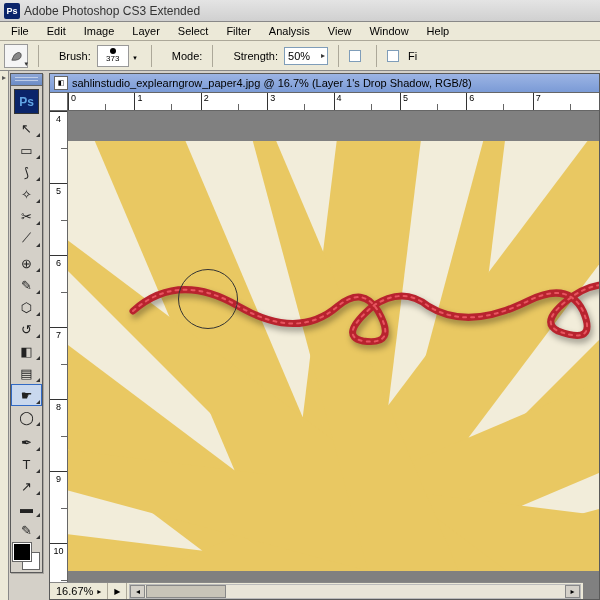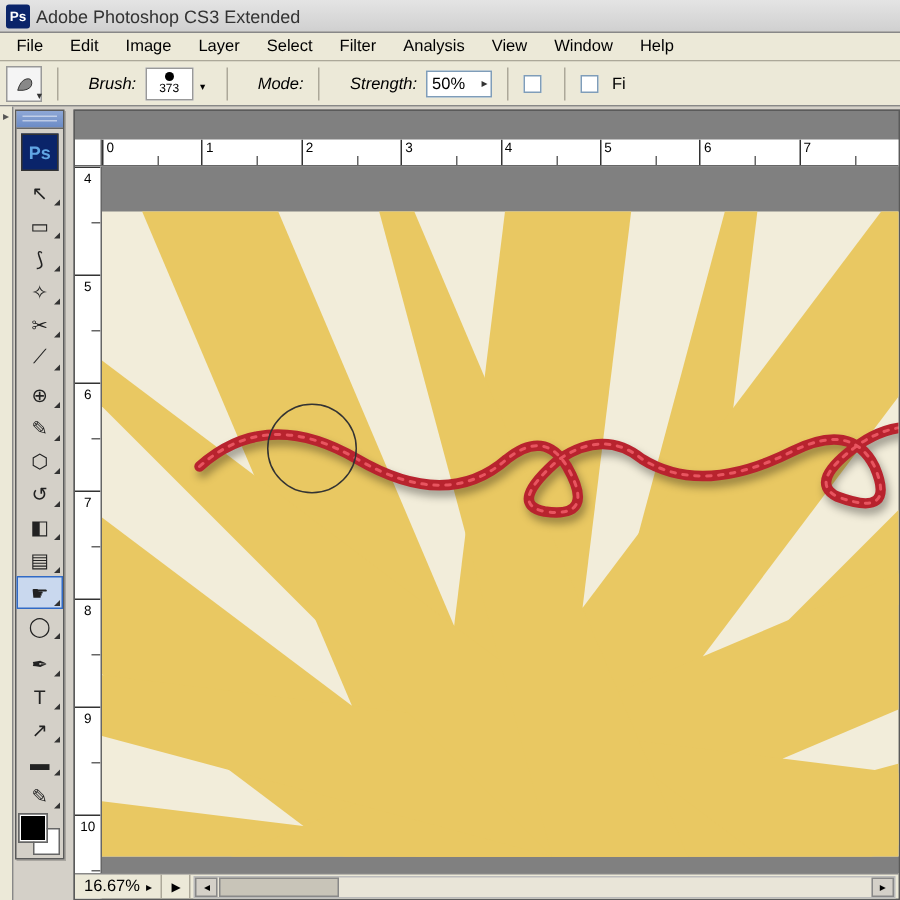--- a/index.html
+++ b/index.html
@@ -15,21 +15,21 @@
 .menu-item { padding:2px 9px; cursor:default; }
 
 
 .options-bar { height:30px; background:#ECE9D8; display:flex; align-items:center; padding:2px 4px; border-bottom:1px solid #888; gap:6px; }
 .tool-icon { width:24px; height:24px; border:1px solid #999; background:#F5F5F5; display:flex; align-items:center; justify-content:center; position:relative; }
 .tool-icon::after { content:"▾"; position:absolute; right:-1px; bottom:-1px; font-size:7px; color:#333; }
 .brush-sample { width:32px; height:22px; border:1px solid #999; background:#fff; display:flex; flex-direction:column; align-items:center; justify-content:center; position:relative; }
 .brush-dot { width:6px; height:6px; background:#000; border-radius:50%; }
 .brush-num { font-size:8px; }
 .brush-sample::after { content:"▾"; position:absolute; right:-9px; top:8px; font-size:7px; }
-.opt-label { margin-left:10px;font-style:italic; }
+.opt-label { margin-left:10px; }
 .select-box { border:1px solid #7F9DB9; background:#fff; height:18px; padding:1px 14px 1px 4px; position:relative; display:flex; align-items:center; }
 .select-box::after { content:"▼"; font-size:7px; position:absolute; right:3px; color:#333; }
 .strength-box { border:1px solid #7F9DB9; background:#fff; width:44px; height:18px; display:flex; align-items:center; padding:0 3px; position:relative; }
 .strength-box::after { content:"▸"; font-size:8px; position:absolute; right:2px; color:#333; }
 .divider-v { width:1px; height:22px; background:#ACA899; margin:0 4px; }
 .ck { width:12px; height:12px; border:1px solid #7F9DB9; background:#fff; margin-right:3px; }
 
 
 .left-strip { position:absolute; left:0; top:71px; width:9px; height:529px; background:#ECE9D8; border-right:1px solid #888; }
 .strip-arrow { font-size:8px; color:#555; text-align:center; margin-top:2px; }
@@ -66,21 +66,21 @@
 
 .canvas-wrap { position:absolute; left:18px; top:37px; right:0; bottom:17px; background:#808080; overflow:hidden; }
 .canvas { position:absolute; left:0; top:30px; width:600px; height:430px; background:#F2EDDA; }
 .sunburst { position:absolute; inset:0; overflow:hidden; }
 .ray { position:absolute; left:50%; top:100%; width:600px; height:600px; transform-origin:0 0; background:#E9C862; }
 .rope { position:absolute; top:110px; left:60px; right:0; height:120px; }
 .rope svg { width:100%; height:100%; filter:drop-shadow(2px 4px 3px rgba(0,0,0,0.35)); }
 .brush-cursor { position:absolute; left:110px; top:128px; width:60px; height:60px; border:1px solid #333; border-radius:50%; }
 
 
-.status-bar { position:absolute; left:0; bottom:0; right:0; height:17px; background:#ECE9D8; border-top:1px solid #888; display:flex; align-items:center; font-size:10px; }
+.status-bar { position:absolute; left:0; bottom:0; right:16px; height:17px; background:#ECE9D8; border-top:1px solid #888; display:flex; align-items:center; font-size:10px; }
 .status-seg { padding:0 6px; border-right:1px solid #ACA899; height:100%; display:flex; align-items:center; }
 .status-seg.arrow::after { content:"▸"; margin-left:4px; font-size:8px; }
 .scrollbar-h { flex:1; height:15px; background:#E9E5D8; margin:0 2px; border:1px solid #BBB; position:relative; }
 .scroll-btn { position:absolute; top:0; width:15px; height:13px; background:#D4D0C8; border:1px solid #888; display:flex; align-items:center; justify-content:center; font-size:8px; }
 .scroll-thumb { position:absolute; left:16px; top:0; height:13px; width:80px; background:#C8C4B8; border:1px solid #888; }
 
 svg.icon { width:15px; height:15px; }
 </style>
 </head>
 <body>
@@ -216,20 +216,24 @@
         <div class="tool-tri"></div>
       </div>
     </div>
   <div class="color-swatch">
     <div class="bg-sw"></div>
     <div class="fg-sw"></div>
   </div>
 </div>
 
 <div class="doc-window">
+  <div class="doc-title">
+    <div class="doc-title-icon">◧</div>
+    <div class="doc-title-text">sahlinstudio_explearngrow_paper4.jpg @ 16.7% (Layer 1's Drop Shadow, RGB/8)</div>
+  </div>
   <div class="ruler-corner"></div>
   <div class="ruler-h" id="ruler-h">
       <div class="maj">0</div>
       <div class="maj">1</div>
       <div class="maj">2</div>
       <div class="maj">3</div>
       <div class="maj">4</div>
       <div class="maj">5</div>
       <div class="maj">6</div>
       <div class="maj">7</div>

